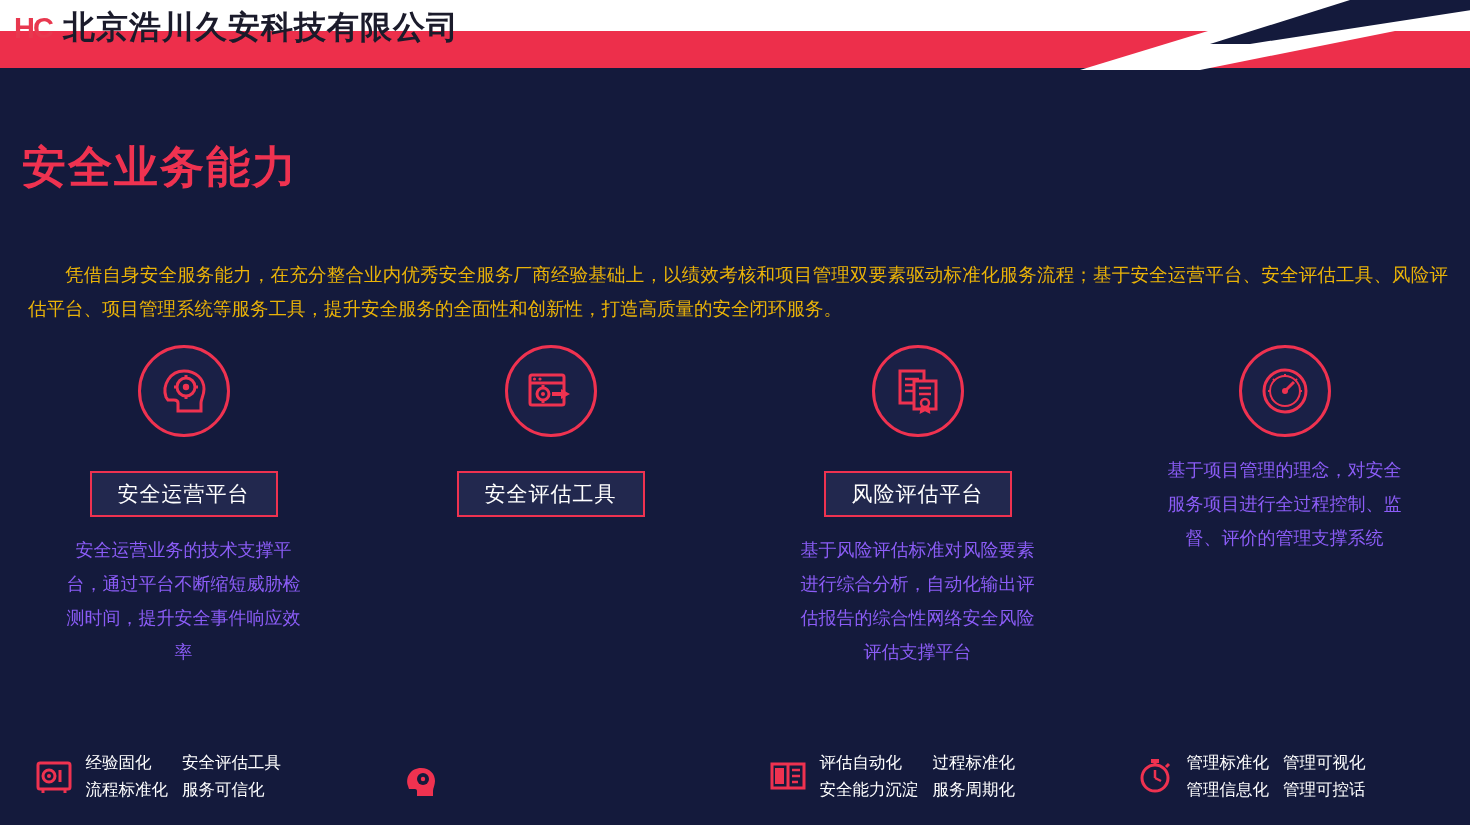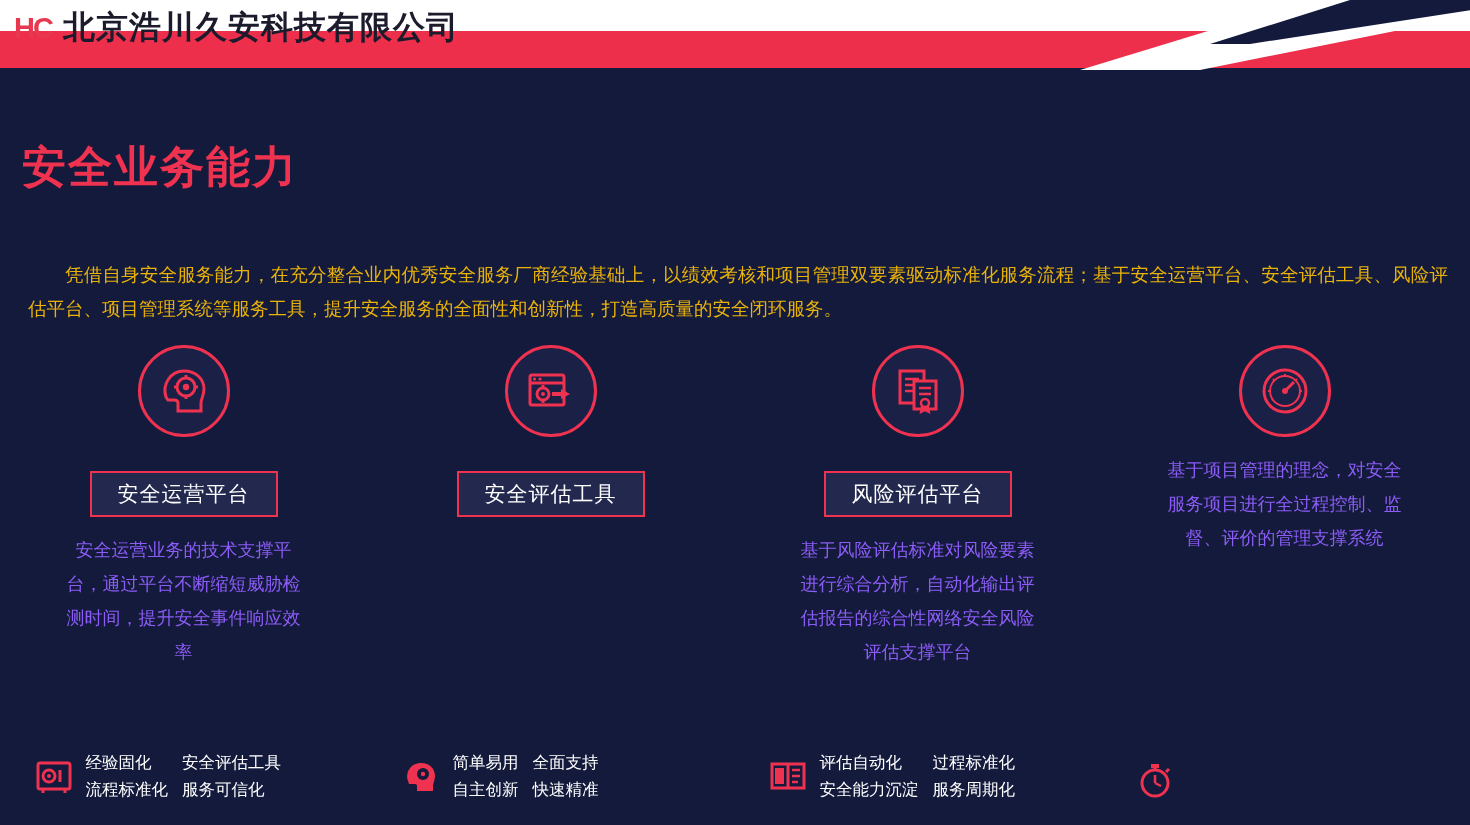--- a/index.html
+++ b/index.html
@@ -242,26 +242,20 @@
       <div class="card">
         <span class="card-label">安全评估工具</span>
       </div>
       <div class="feat">
         <div class="feat-icon">
           <svg width="38" height="38" viewBox="0 0 38 38">
             <path d="M6 24 C3 15 9 6 19 6 C28 6 33 12 33 19 C33 23 31 26 31 29 L31 34 L15 34 L15 29 C15 27 13 27 12 27 L7 27 Z" fill="#ef3250"></path>
             <circle cx="21" cy="17" r="6" fill="#141a3c"></circle>
             <circle cx="21" cy="17" r="2.2" fill="#ef3250"></circle>
           </svg>
-        </div>
-        <div class="feat-grid">
-          <span>简单易用</span>
-          <span>全面支持</span>
-          <span>自主创新</span>
-          <span>快速精准</span>
         </div>
       </div>
     </div>
 
     <div class="col">
       <div class="circle">
         <svg width="56" height="56" viewBox="0 0 56 56">
           <rect x="10" y="8" width="24" height="32" fill="none" stroke="#ef3250" stroke-width="3"></rect>
           <line x1="15" y1="16" x2="29" y2="16" stroke="#ef3250" stroke-width="2.5"></line>
           <line x1="15" y1="22" x2="29" y2="22" stroke="#ef3250" stroke-width="2.5"></line>
@@ -318,17 +312,23 @@
         <div class="feat-icon">
           <svg width="38" height="38" viewBox="0 0 38 38">
             <circle cx="19" cy="21" r="13" fill="none" stroke="#ef3250" stroke-width="3"></circle>
             <line x1="19" y1="21" x2="19" y2="13" stroke="#ef3250" stroke-width="2.5"></line>
             <line x1="19" y1="21" x2="25" y2="24" stroke="#ef3250" stroke-width="2.5"></line>
             <rect x="15" y="2" width="8" height="4" fill="#ef3250"></rect>
             <line x1="19" y1="6" x2="19" y2="8" stroke="#ef3250" stroke-width="3"></line>
             <line x1="30" y1="10" x2="33" y2="7" stroke="#ef3250" stroke-width="3"></line>
           </svg>
         </div>
+        <div class="feat-grid">
+          <span>管理标准化</span>
+          <span>管理可视化</span>
+          <span>管理信息化</span>
+          <span>管理可控话</span>
+        </div>
       </div>
     </div>
 
   </div>
 </div>
 
 </body></html>

